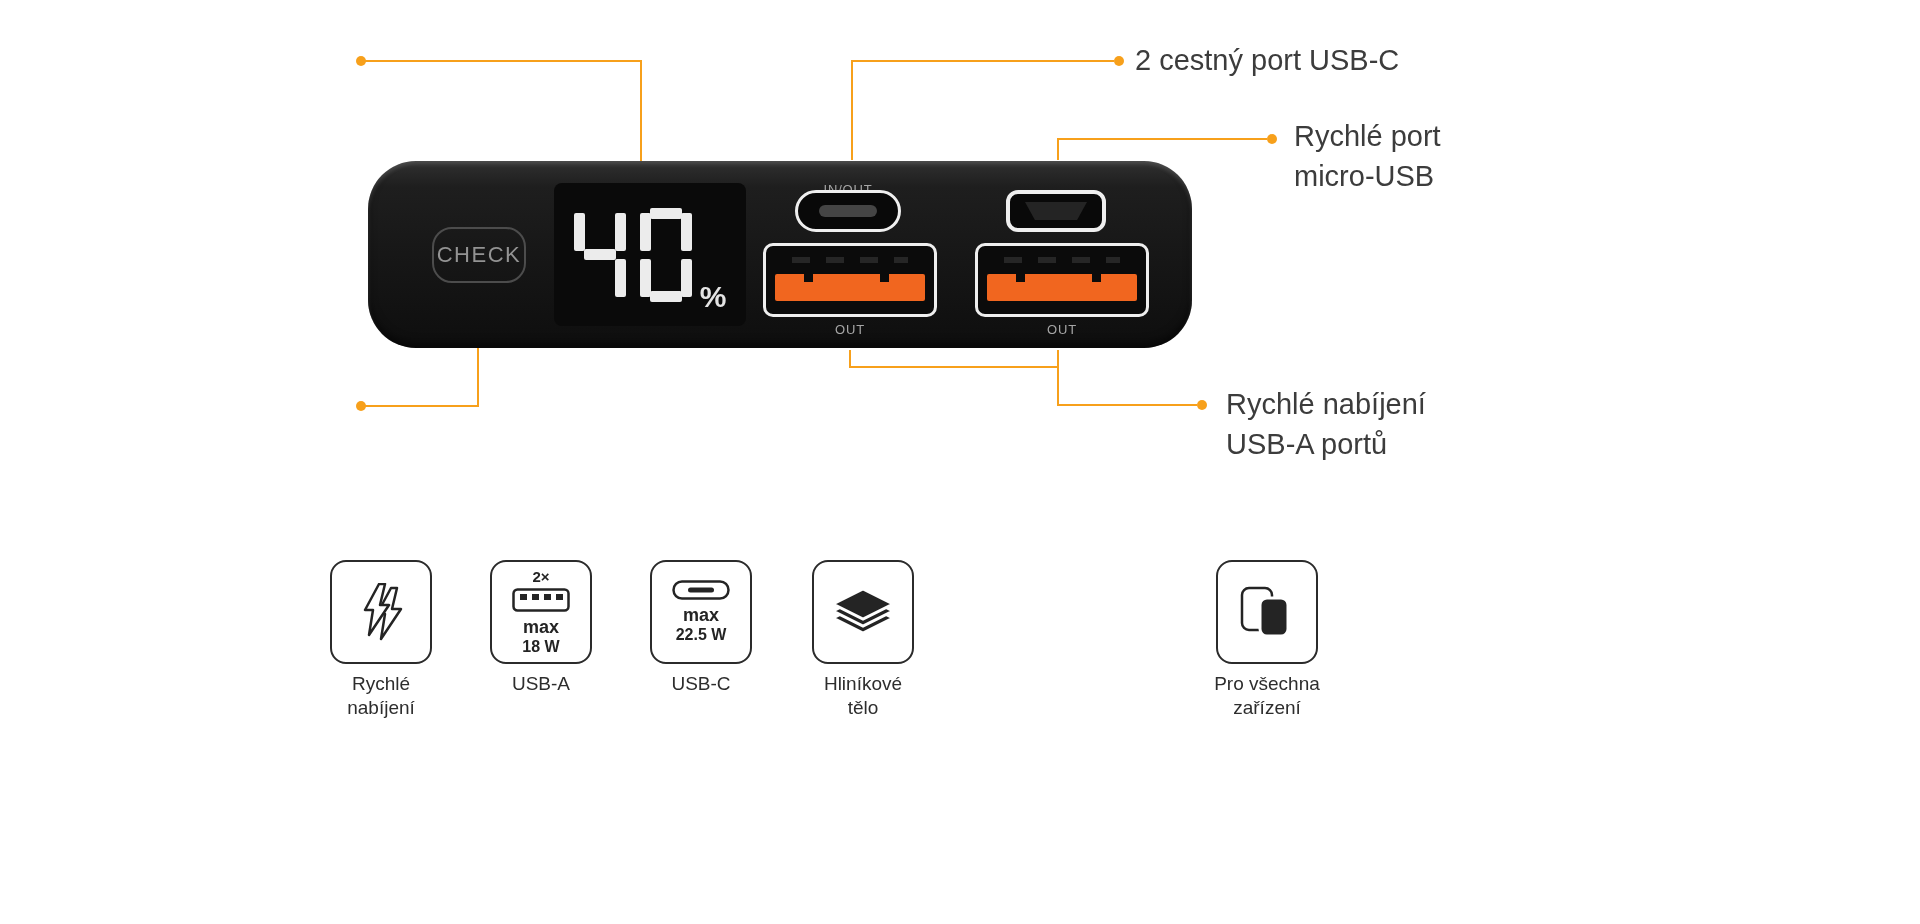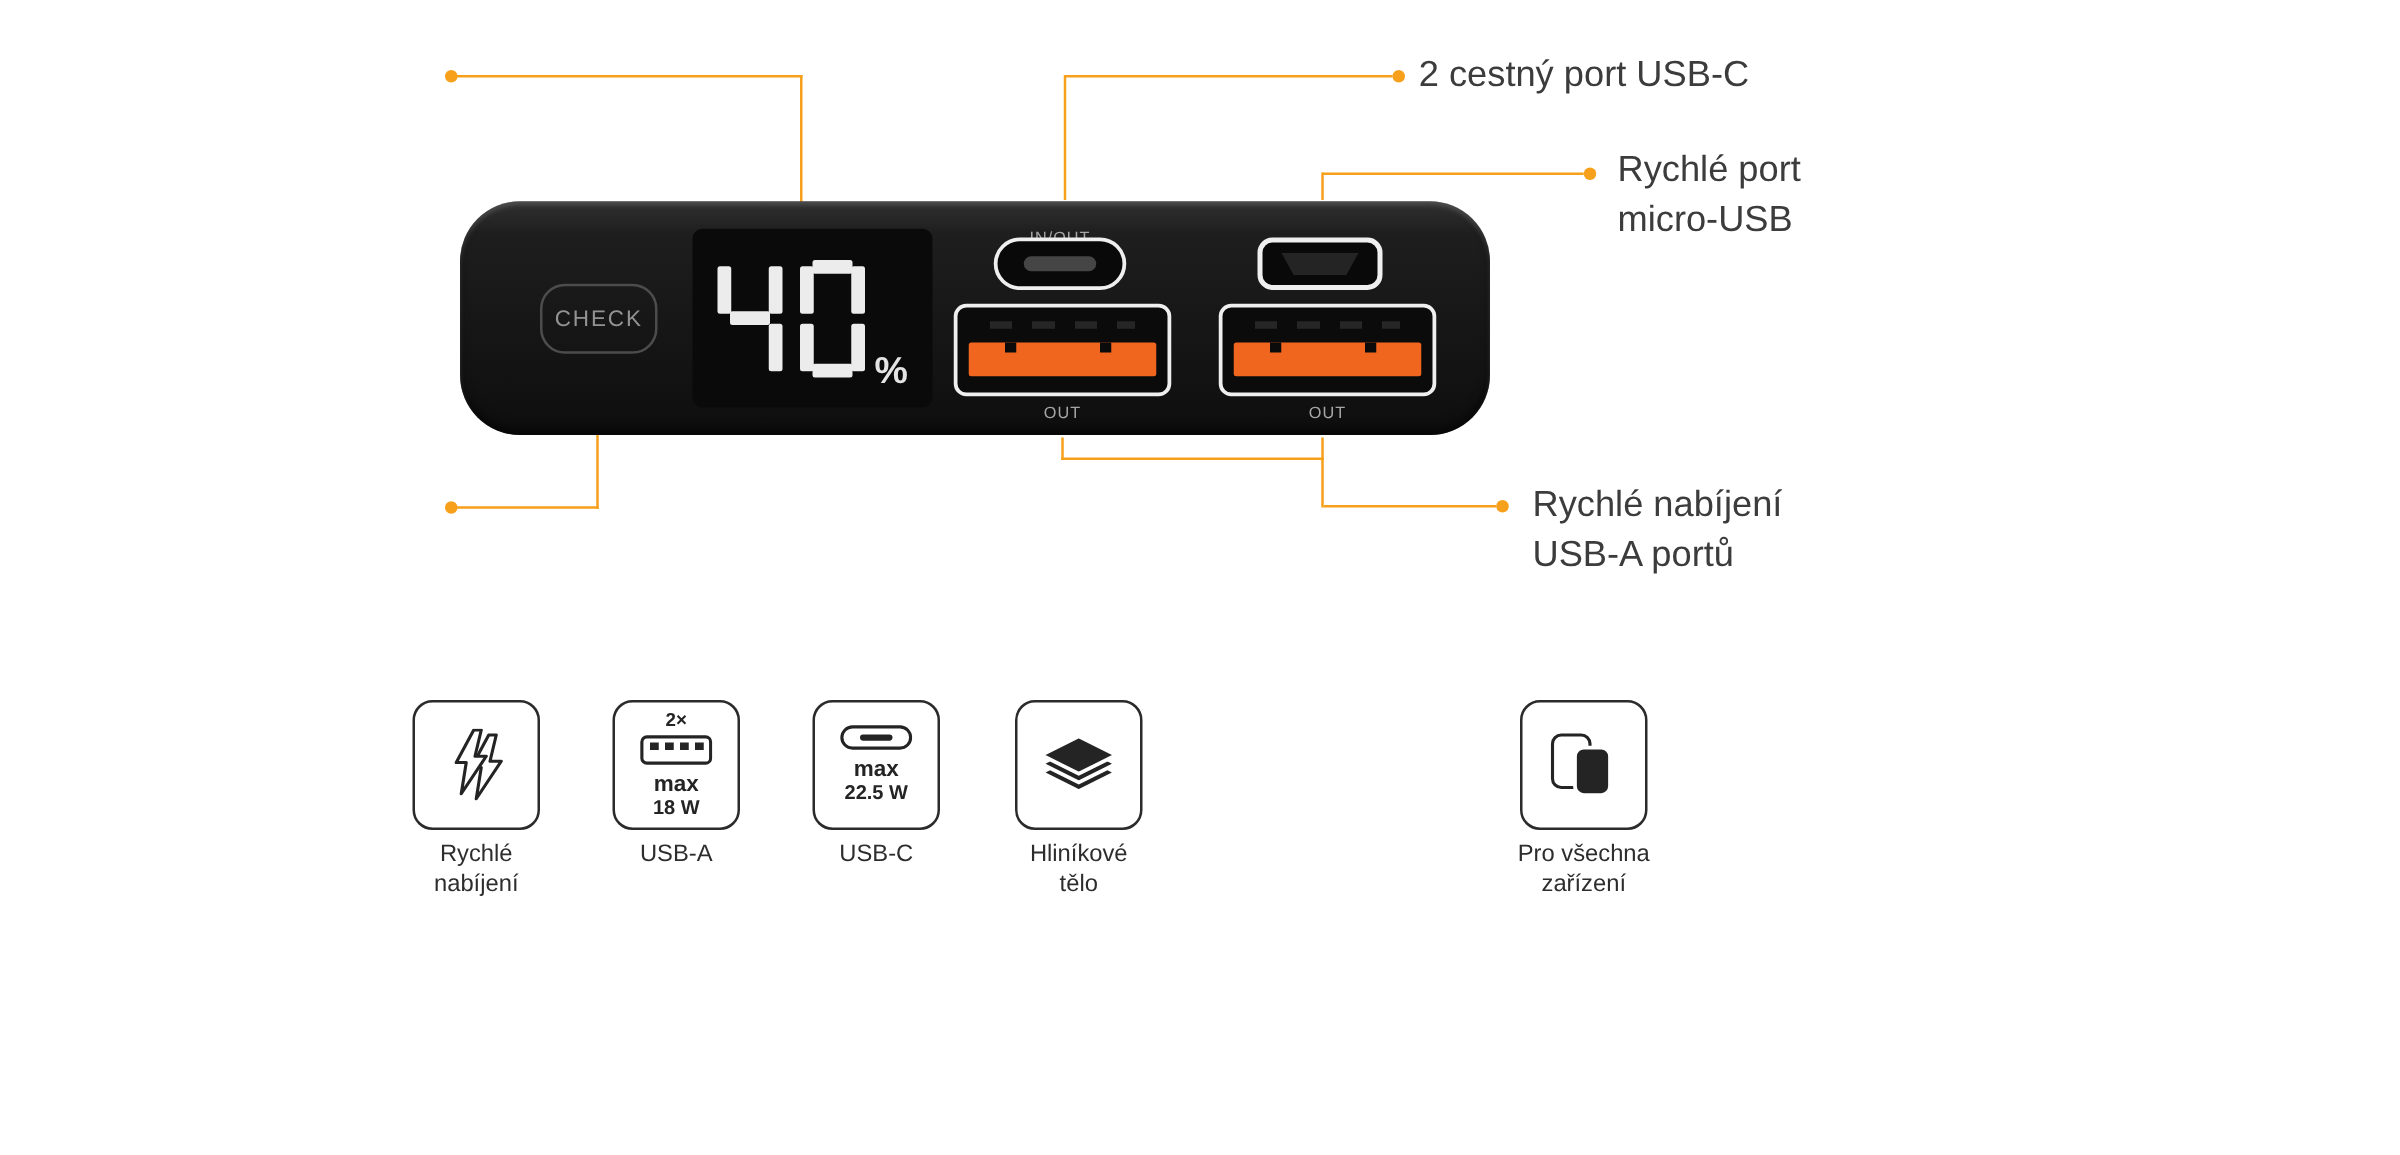--- a/index.html
+++ b/index.html
@@ -25,21 +25,21 @@
   .device{
     position:absolute;left:368px;top:161px;width:824px;height:187px;
     border-radius:48px;
     background:linear-gradient(180deg,#303030 0%,#1e1e1e 14%,#161616 55%,#0e0e0e 100%);
     box-shadow:inset 0 3px 4px rgba(255,255,255,.16), inset 0 -5px 8px rgba(0,0,0,.55);
   }
   .check-btn{
     position:absolute;left:64px;top:66px;width:94px;height:56px;
     border:2px solid #4c4c4c;border-radius:20px;
     display:flex;align-items:center;justify-content:center;
-    color:#939393;font-size:18px;letter-spacing:1.5px;
+    color:#939393;font-size:22px;letter-spacing:1.5px;
   }
   .display{
     position:absolute;left:186px;top:22px;width:192px;height:143px;
     background:#0a0a0a;border-radius:8px;
     display:flex;align-items:center;justify-content:center;gap:8px;
   }
   .digits{display:flex;gap:14px;}
   .seg-digit{position:relative;display:inline-block;width:52px;height:94px;}
   .seg{position:absolute;background:#ececec;border-radius:2px;display:block;}
   .seg.sa{top:0;left:10px;right:10px;height:11px;}

